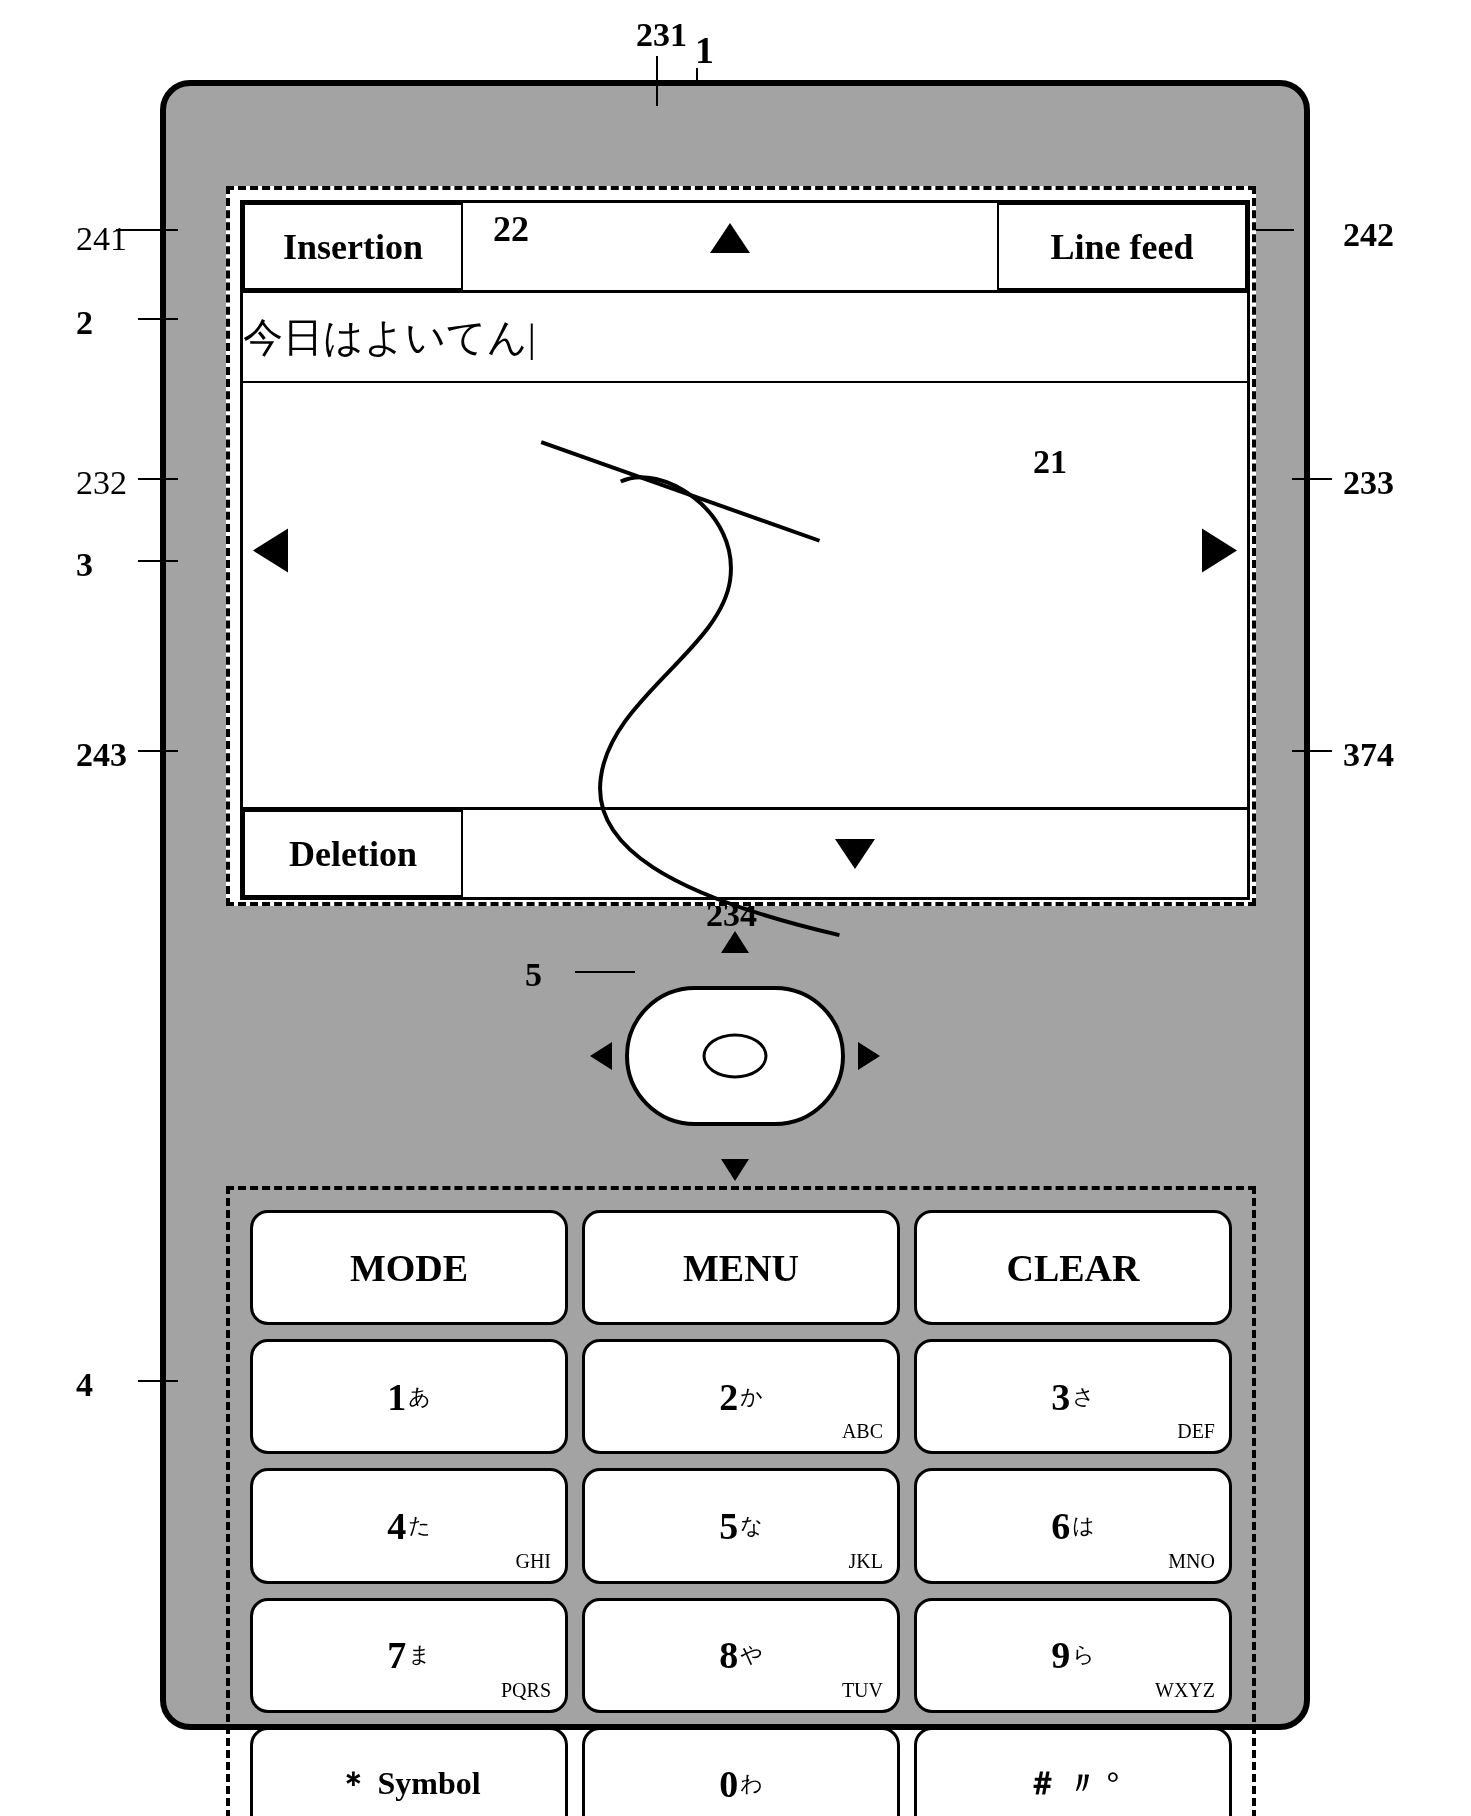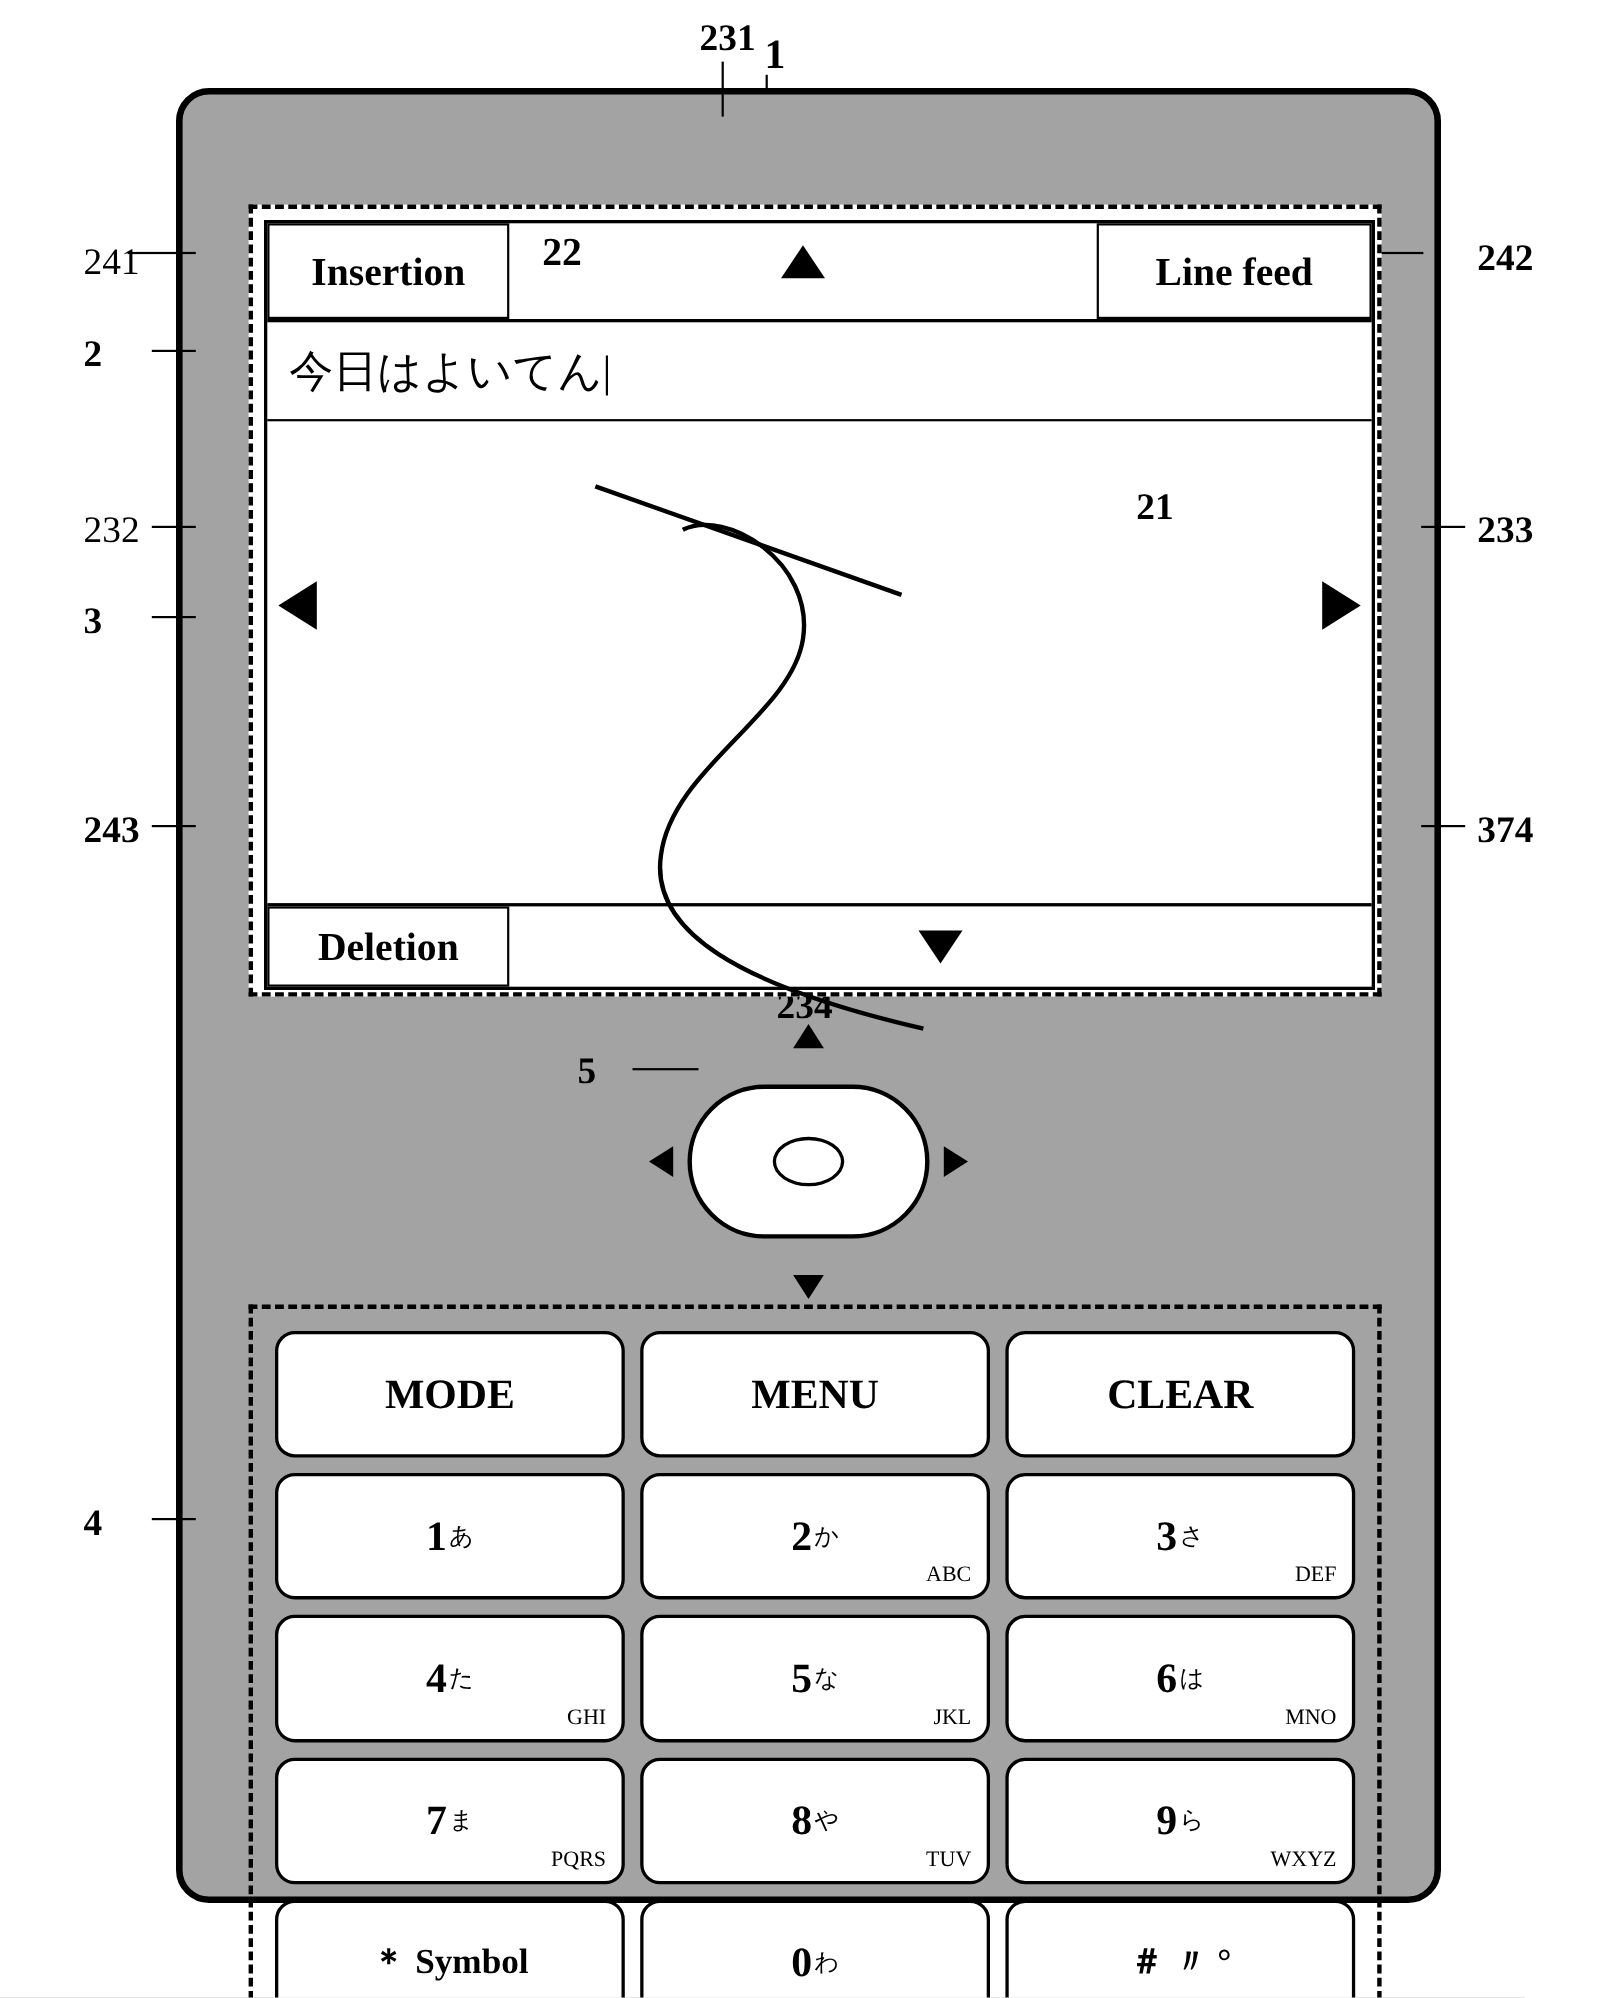--- a/index.html
+++ b/index.html
@@ -119,21 +119,20 @@
     
     .text-display {
       position: absolute;
       top: 90px;
       left: 0;
       right: 0;
       height: 90px;
       border-bottom: 2px solid #000;
       display: flex;
       align-items: center;
-      padding-left: 20px;
       font-size: 40px;
     }
 
     
     .btn-left {
       position: absolute;
       left: 0px;
       top: 50%;
       transform: translateY(-50%);
       width: 55px;
@@ -169,21 +168,21 @@
       border-bottom: 22px solid transparent;
       border-left: 35px solid #000;
     }
 
     
     .bottom-bar {
       position: absolute;
       bottom: 0;
       left: 0;
       width: 100%;
-      height: 76px;
+      height: 90px;
       display: flex;
       align-items: stretch;
       border-top: 3px solid #000;
     }
 
     .btn-deletion {
       width: 220px;
       border: 2px solid #000;
       display: flex;
       align-items: center;

